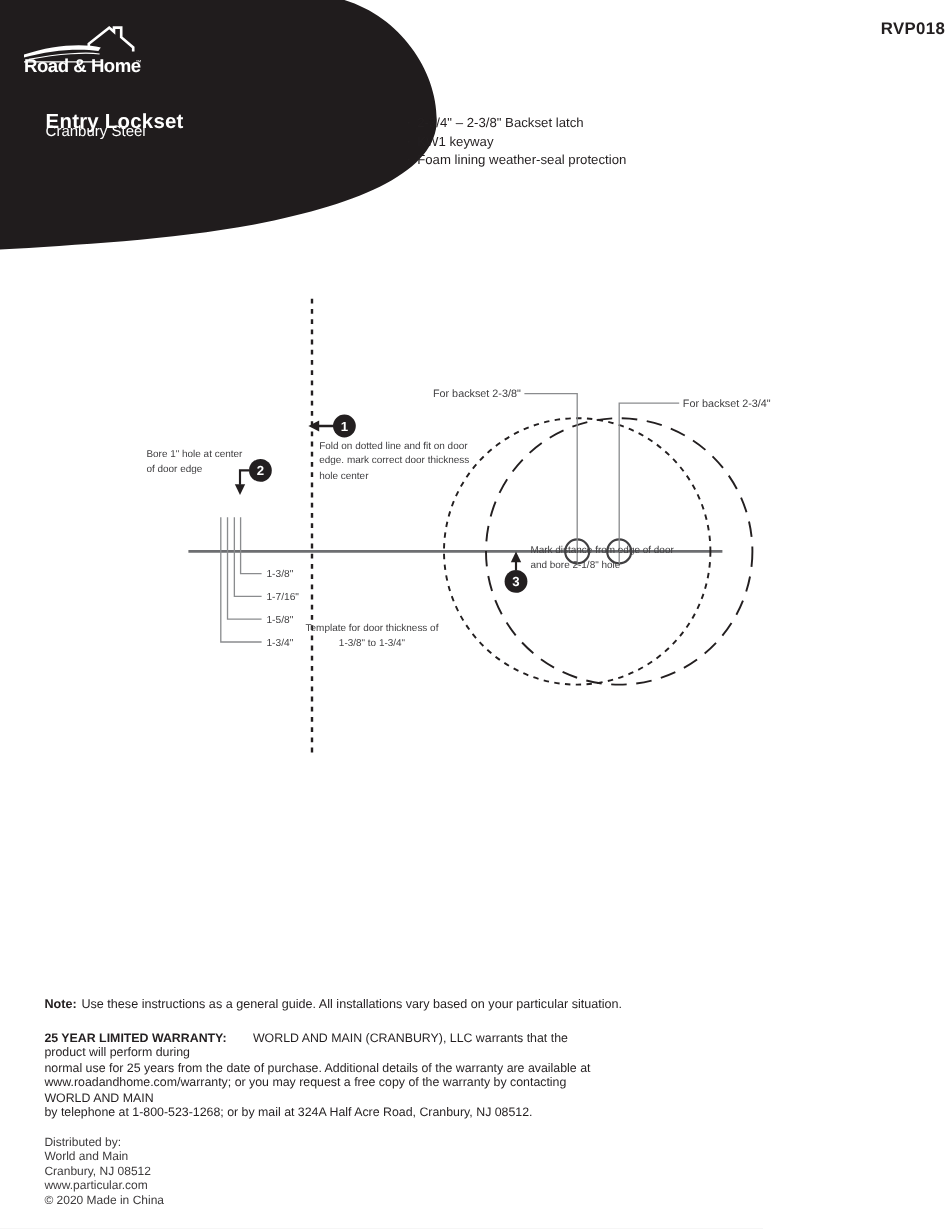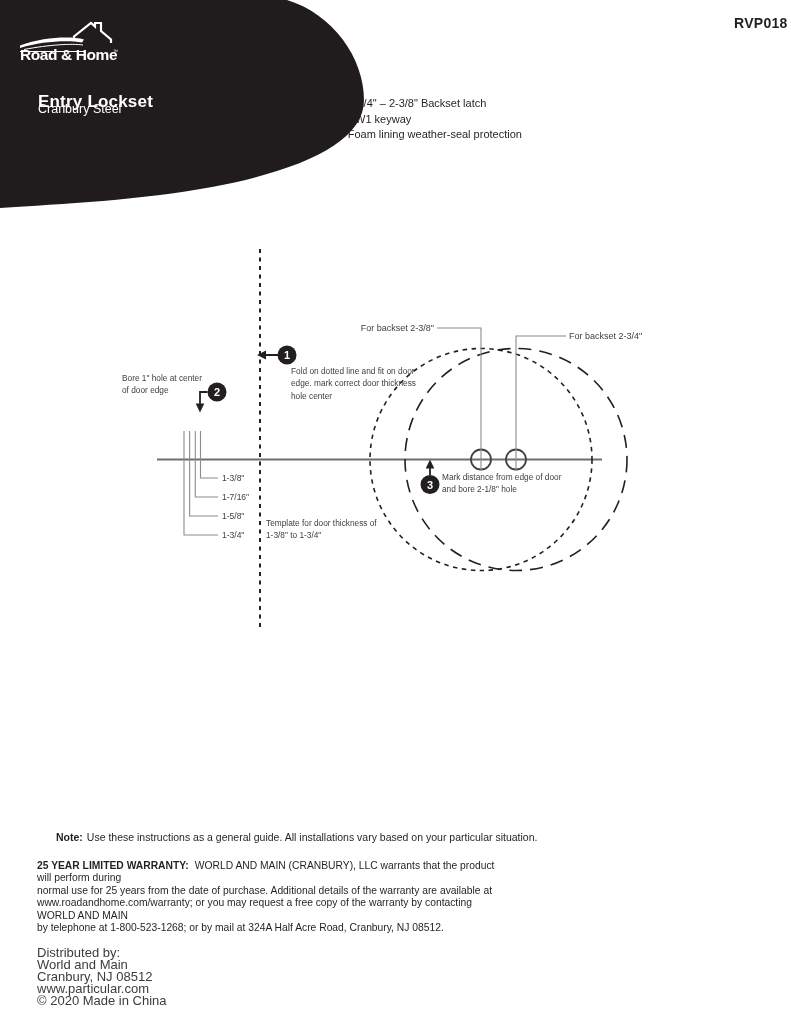--- a/index.html
+++ b/index.html
@@ -13,29 +13,29 @@
   .brand-logo{position:absolute;top:21px;left:20px;}
   .product-title{position:absolute;top:92px;left:38px;color:#fff;font-size:17px;font-weight:bold;letter-spacing:.2px;}
   .product-sub{position:absolute;top:102px;left:38px;color:#fff;font-size:12.5px;}
   .sku{position:absolute;top:15px;left:734px;font-size:14px;font-weight:bold;letter-spacing:.3px;}
   .features{position:absolute;top:96px;left:339px;margin:0;padding:0;list-style:none;font-size:11px;line-height:15.5px;color:#231f20;}
   .features li::before{content:"·";font-weight:bold;margin-right:5px;}
   
   .diagram-svg{position:absolute;top:240px;left:0;}
   .dnote{position:absolute;font-size:8.3px;line-height:1.5;color:#414042;}
   .note-bore{top:372px;left:122px;width:84px;}
-  .note-fold{top:365px;left:266px;width:132px;margin-left:25px;}
-  .note-mark{top:471px;left:442px;width:128px;}
-  .note-template{top:517px;left:266px;width:120px;}
+  .note-fold{top:365px;left:266px;width:132px;}
+  .note-mark{top:452px;left:442px;width:128px;}
+  .note-template{top:517px;left:250px;width:120px;text-align:center;}
   
   .note-line{position:absolute;top:831px;left:37px;font-size:10.5px;color:#231f20;}
-  .note-line .lbl{font-weight:bold;margin-right:4px;margin-left:19px;}
+  .note-line .lbl{font-weight:bold;margin-right:4px;}
   .warranty{position:absolute;top:860px;left:37px;width:460px;font-size:10.3px;line-height:12.4px;color:#231f20;}
-  .warranty .lbl{font-weight:bold;margin-right:6px;}
-  .distributed{position:absolute;top:947px;left:37px;font-size:13px;line-height:11.9px;color:#3d3b3c;}
+  .warranty .lbl{font-weight:bold;margin-right:22px;}
+  .distributed{position:absolute;top:947px;left:37px;font-size:10px;line-height:11.9px;color:#3d3b3c;}
   svg text{font-family:"Liberation Sans",sans-serif;}
 </style>
 </head>
 <body>
 
 <div class="page">
 
   <svg class="blob" width="368" height="210" viewBox="0 0 368 210">
     <path d="M0,0 H287 C333,14 364,58 364,100 C364,142 302,170 212,187 C142,200 62,204 0,208 Z" fill="#201c1d"></path>
   </svg>

